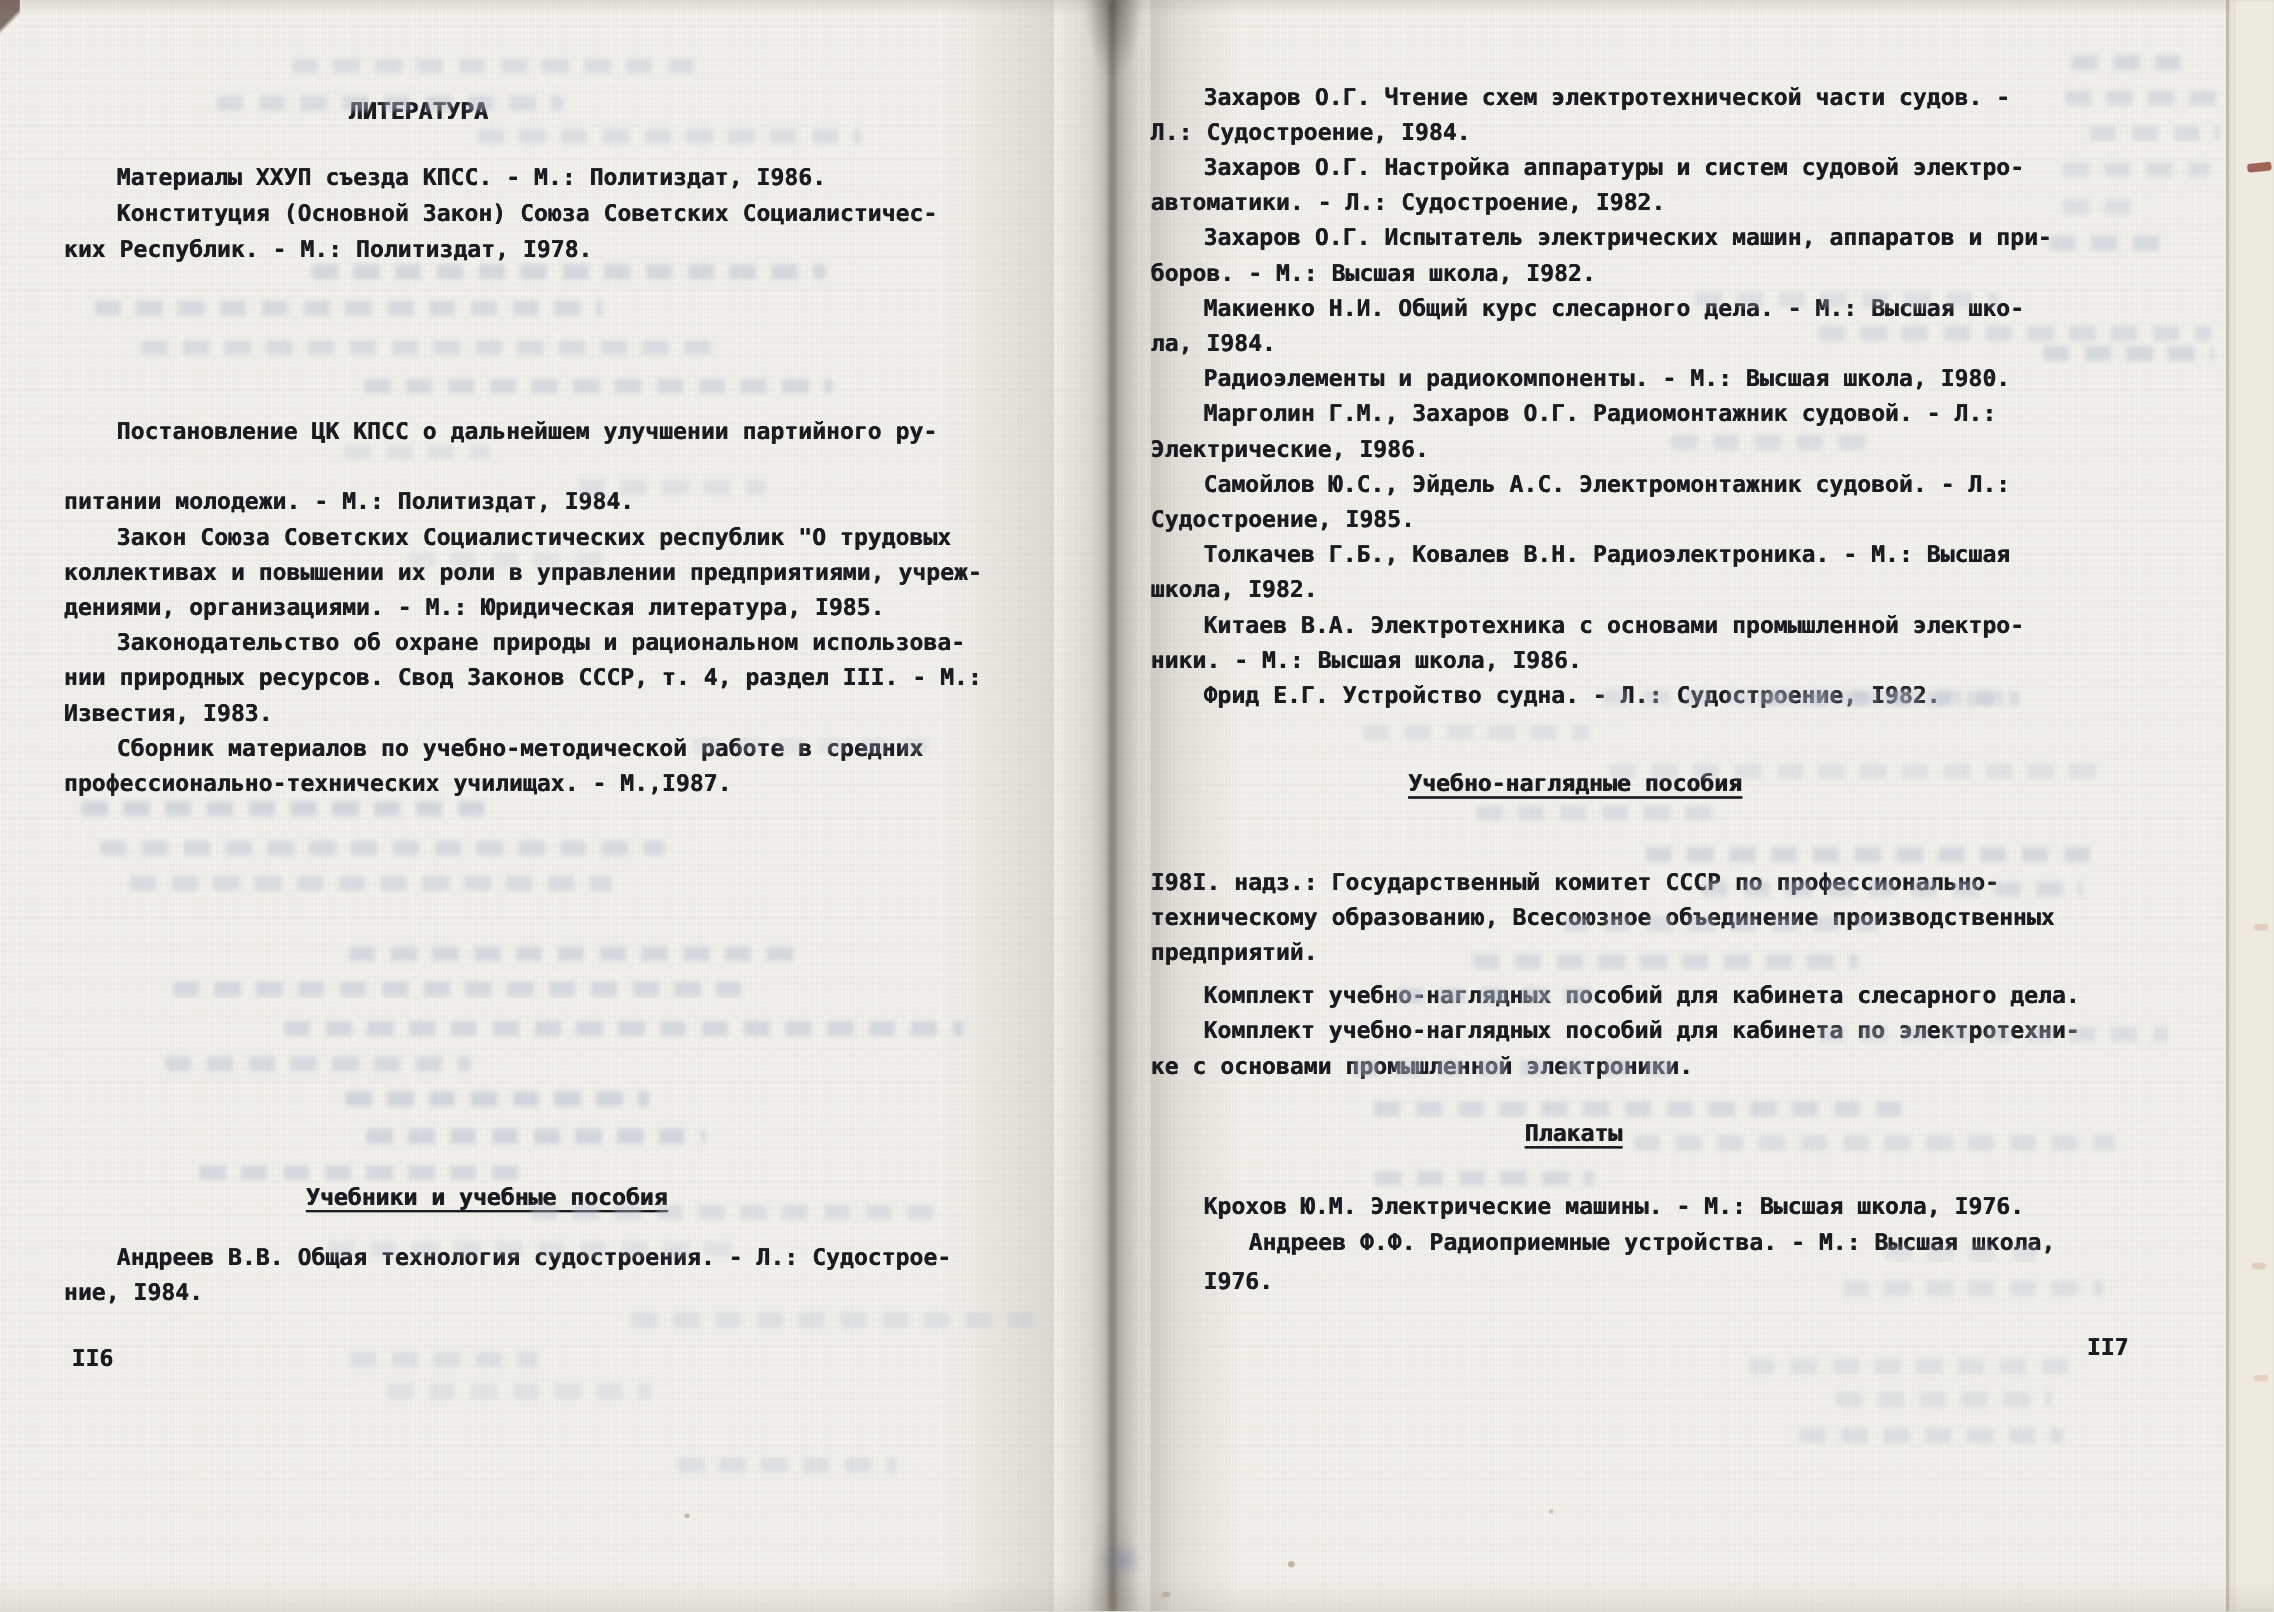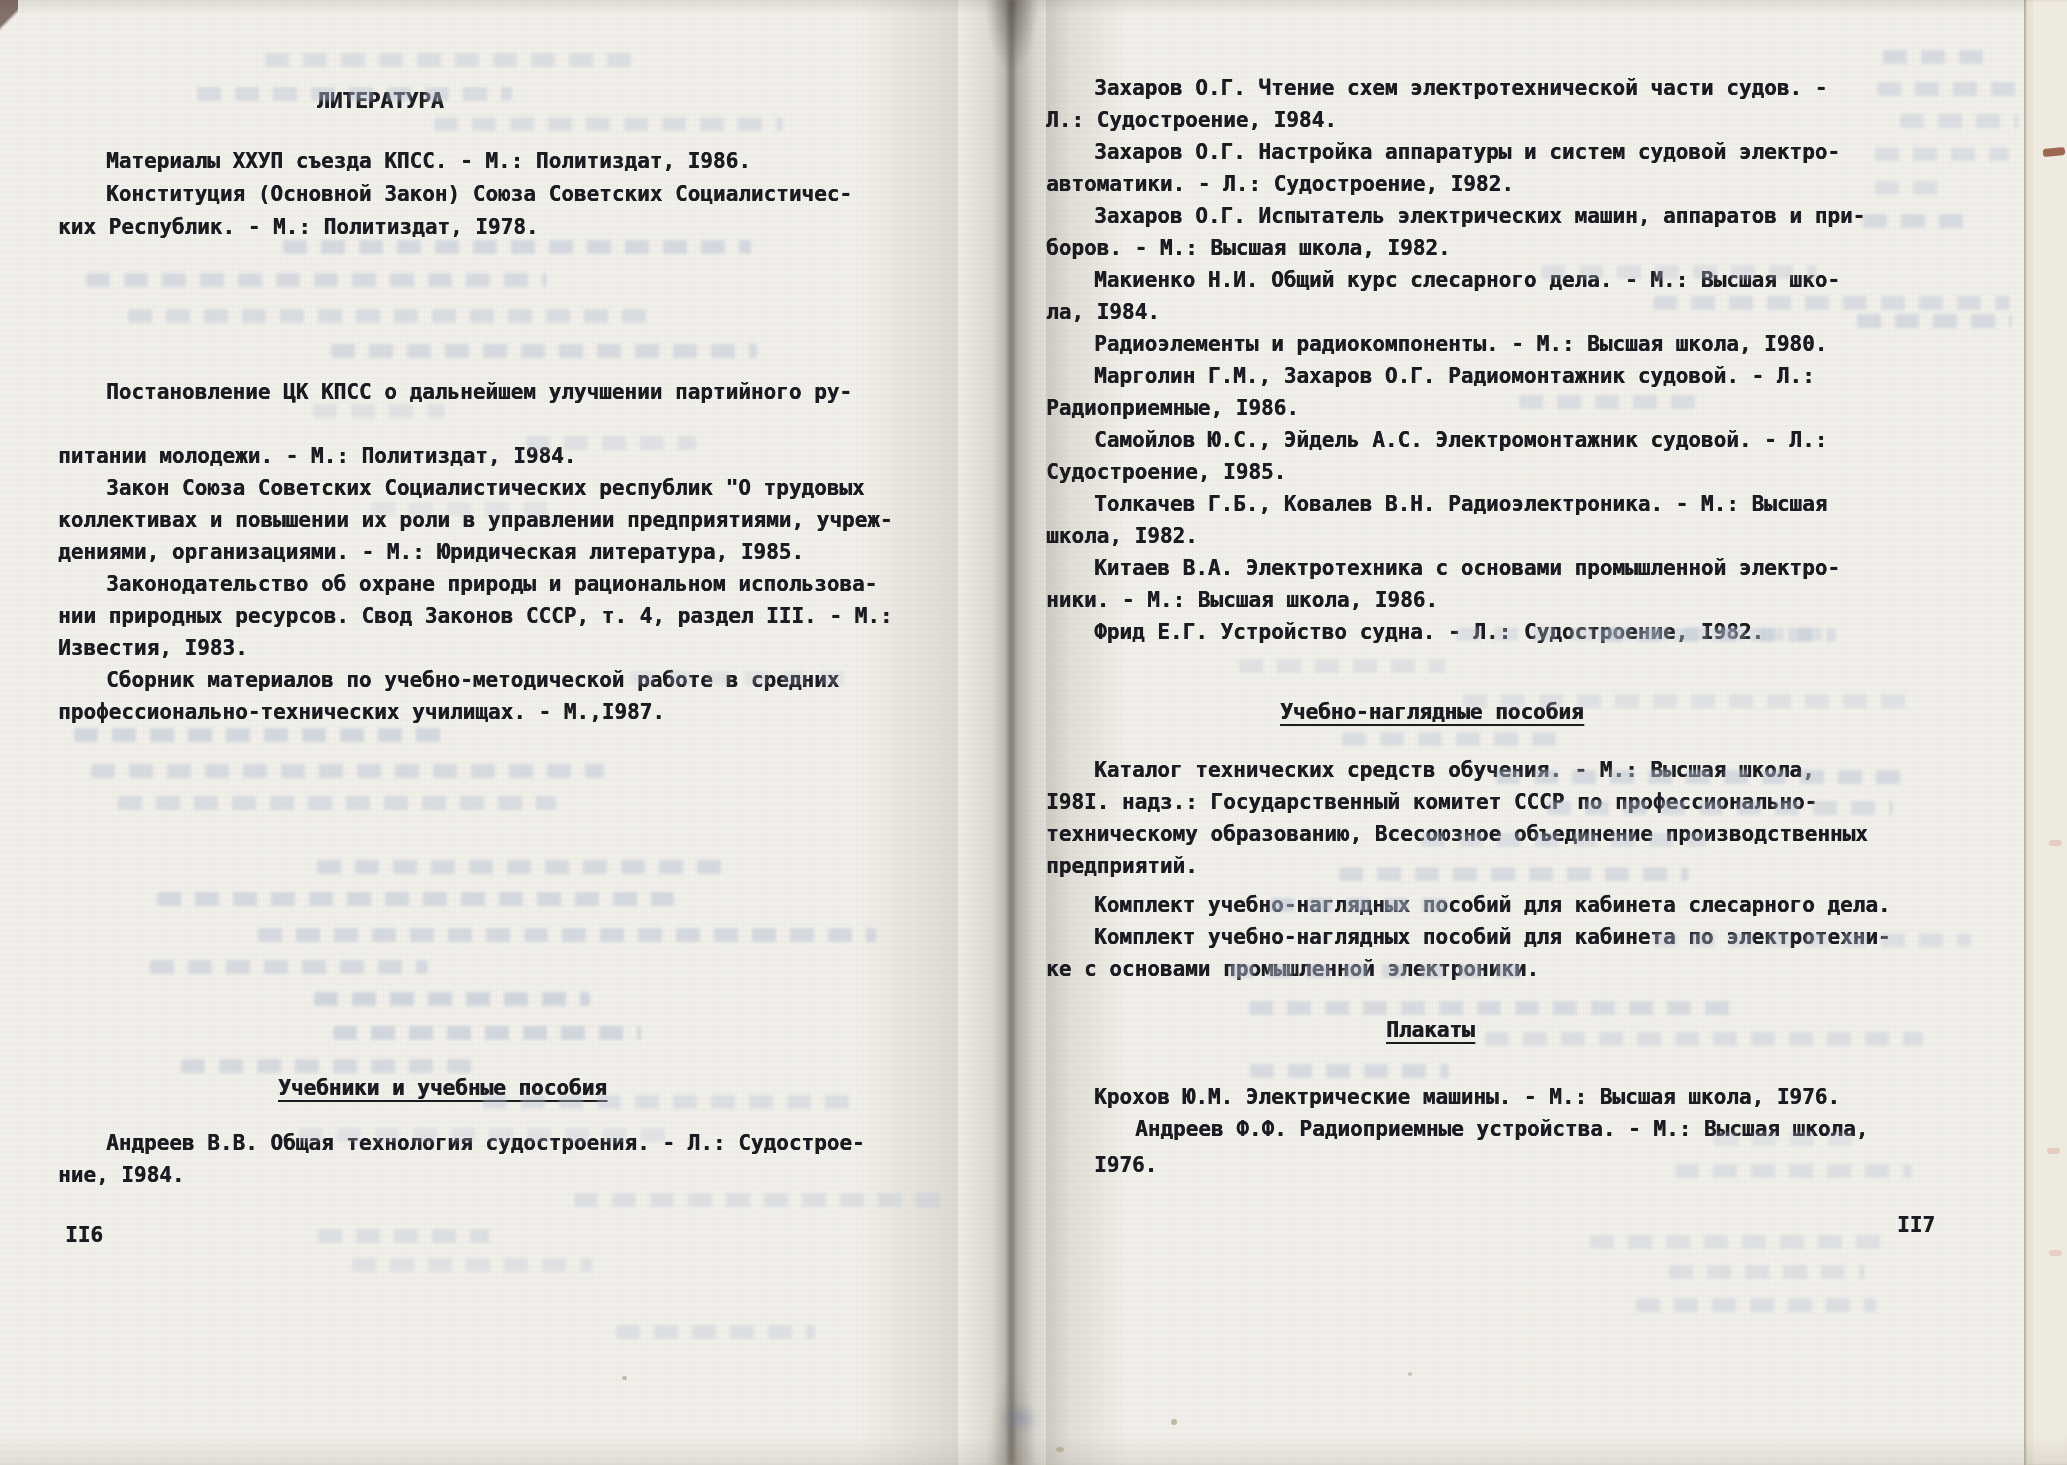--- a/index.html
+++ b/index.html
@@ -128,30 +128,29 @@
     <div class="line body" style="left: 1094px; top: 75px;">Захаров О.Г. Чтение схем электротехнической части судов. -</div>
     <div class="line body" style="left: 1046px; top: 107px;">Л.: Судостроение, I984.</div>
     <div class="line body" style="left: 1094px; top: 139px;">Захаров О.Г. Настройка аппаратуры и систем судовой электро-</div>
     <div class="line body" style="left: 1046px; top: 171px;">автоматики. - Л.: Судостроение, I982.</div>
     <div class="line body" style="left: 1094px; top: 203px;">Захаров О.Г. Испытатель электрических машин, аппаратов и при-</div>
     <div class="line body" style="left: 1046px; top: 235px;">боров. - М.: Высшая школа, I982.</div>
     <div class="line body" style="left: 1094px; top: 267px;">Макиенко Н.И. Общий курс слесарного дела. - М.: Высшая шко-</div>
     <div class="line body" style="left: 1046px; top: 299px;">ла, I984.</div>
     <div class="line body" style="left: 1094px; top: 331px;">Радиоэлементы и радиокомпоненты. - М.: Высшая школа, I980.</div>
     <div class="line body" style="left: 1094px; top: 363px;">Марголин Г.М., Захаров О.Г. Радиомонтажник судовой. - Л.:</div>
-    <div class="line body" style="left: 1046px; top: 395px;">Радиоприемные, I986.</div>
+    <div class="line body" style="left: 1046px; top: 395px;">Электрические, I986.</div>
     <div class="line body" style="left: 1094px; top: 427px;">Самойлов Ю.С., Эйдель А.С. Электромонтажник судовой. - Л.:</div>
     <div class="line body" style="left: 1046px; top: 459px;">Судостроение, I985.</div>
     <div class="line body" style="left: 1094px; top: 491px;">Толкачев Г.Б., Ковалев В.Н. Радиоэлектроника. - М.: Высшая</div>
     <div class="line body" style="left: 1046px; top: 523px;">школа, I982.</div>
     <div class="line body" style="left: 1094px; top: 555px;">Китаев В.А. Электротехника с основами промышленной электро-</div>
     <div class="line body" style="left: 1046px; top: 587px;">ники. - М.: Высшая школа, I986.</div>
     <div class="line body" style="left: 1094px; top: 619px;">Фрид Е.Г. Устройство судна. - Л.: Судостроение, I982.</div>
     <div class="line heading" style="left: 1280px; top: 699px;">Учебно-наглядные пособия</div>
-    <div class="line body" style="left: 1094px; top: 757px;">Каталог технических средств обучения. - М.: Высшая школа,</div>
     <div class="line body" style="left: 1046px; top: 789px;">I98I. надз.: Государственный комитет СССР по профессионально-</div>
     <div class="line body" style="left: 1046px; top: 821px;">техническому образованию, Всесоюзное объединение производственных</div>
     <div class="line body" style="left: 1046px; top: 853px;">предприятий.</div>
     <div class="line body" style="left: 1094px; top: 892px;">Комплект учебно-наглядных пособий для кабинета слесарного дела.</div>
     <div class="line body" style="left: 1094px; top: 924px;">Комплект учебно-наглядных пособий для кабинета по электротехни-</div>
     <div class="line body" style="left: 1046px; top: 956px;">ке с основами промышленной электроники.</div>
     <div class="line heading" style="left: 1386px; top: 1017px;">Плакаты</div>
     <div class="line body" style="left: 1094px; top: 1084px;">Крохов Ю.М. Электрические машины. - М.: Высшая школа, I976.</div>
     <div class="line body" style="left: 1094px; top: 1116px; margin-left: 41px;">Андреев Ф.Ф. Радиоприемные устройства. - М.: Высшая школа,</div>
     <div class="line body" style="left: 1094px; top: 1152px;">I976.</div>

